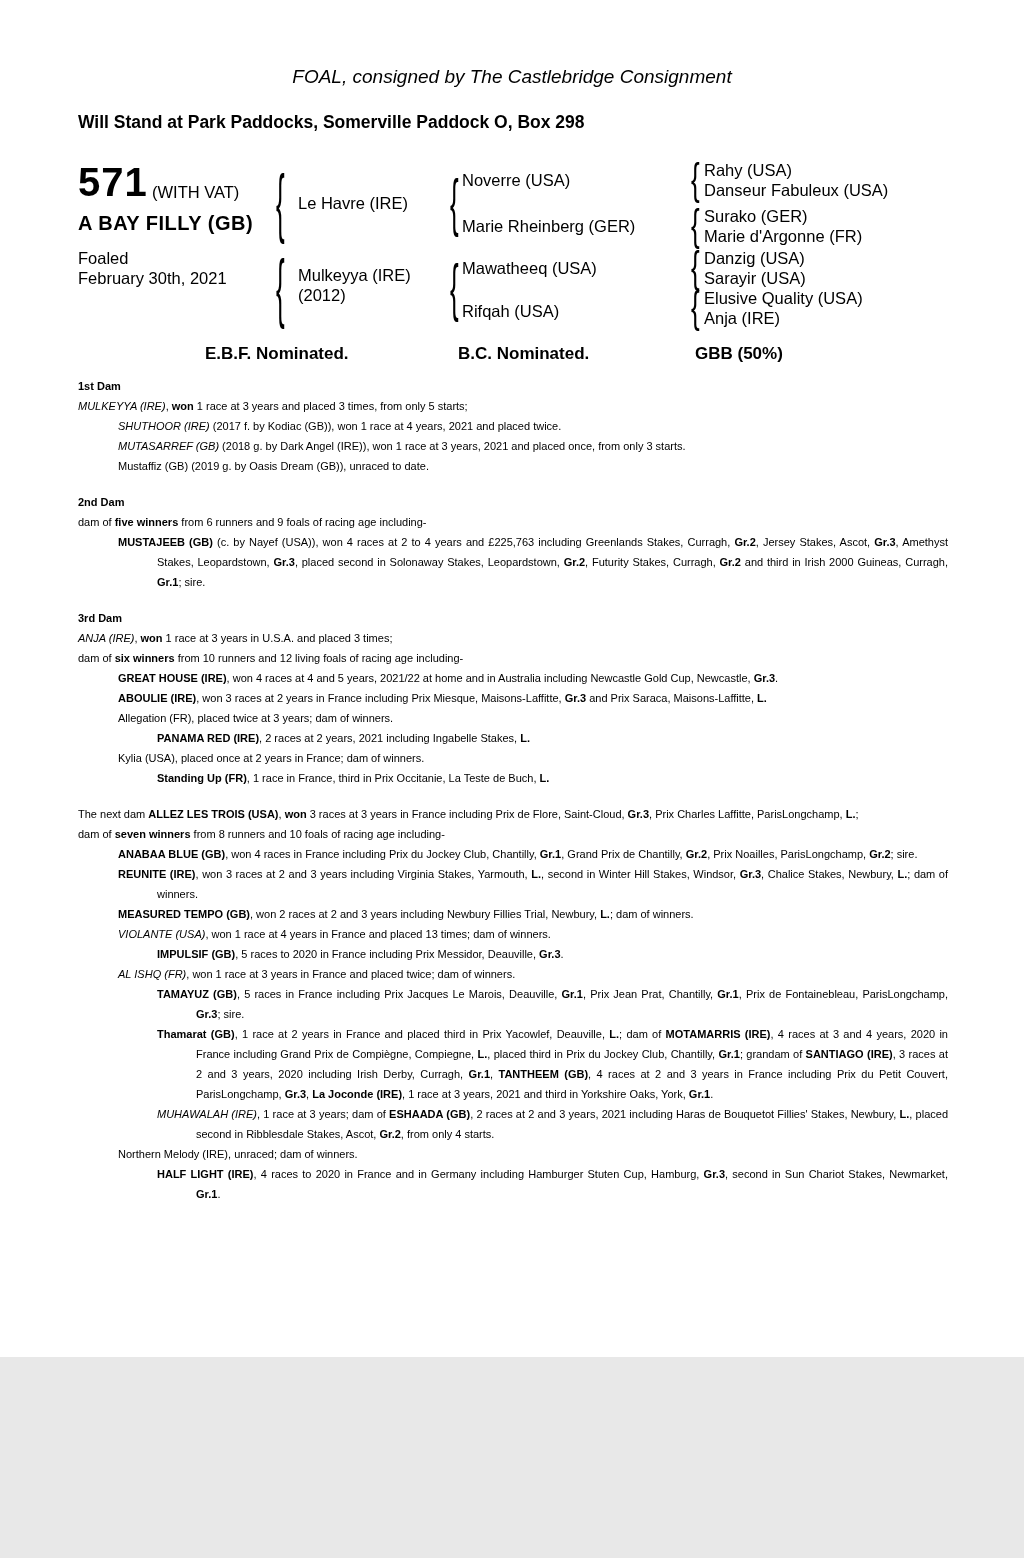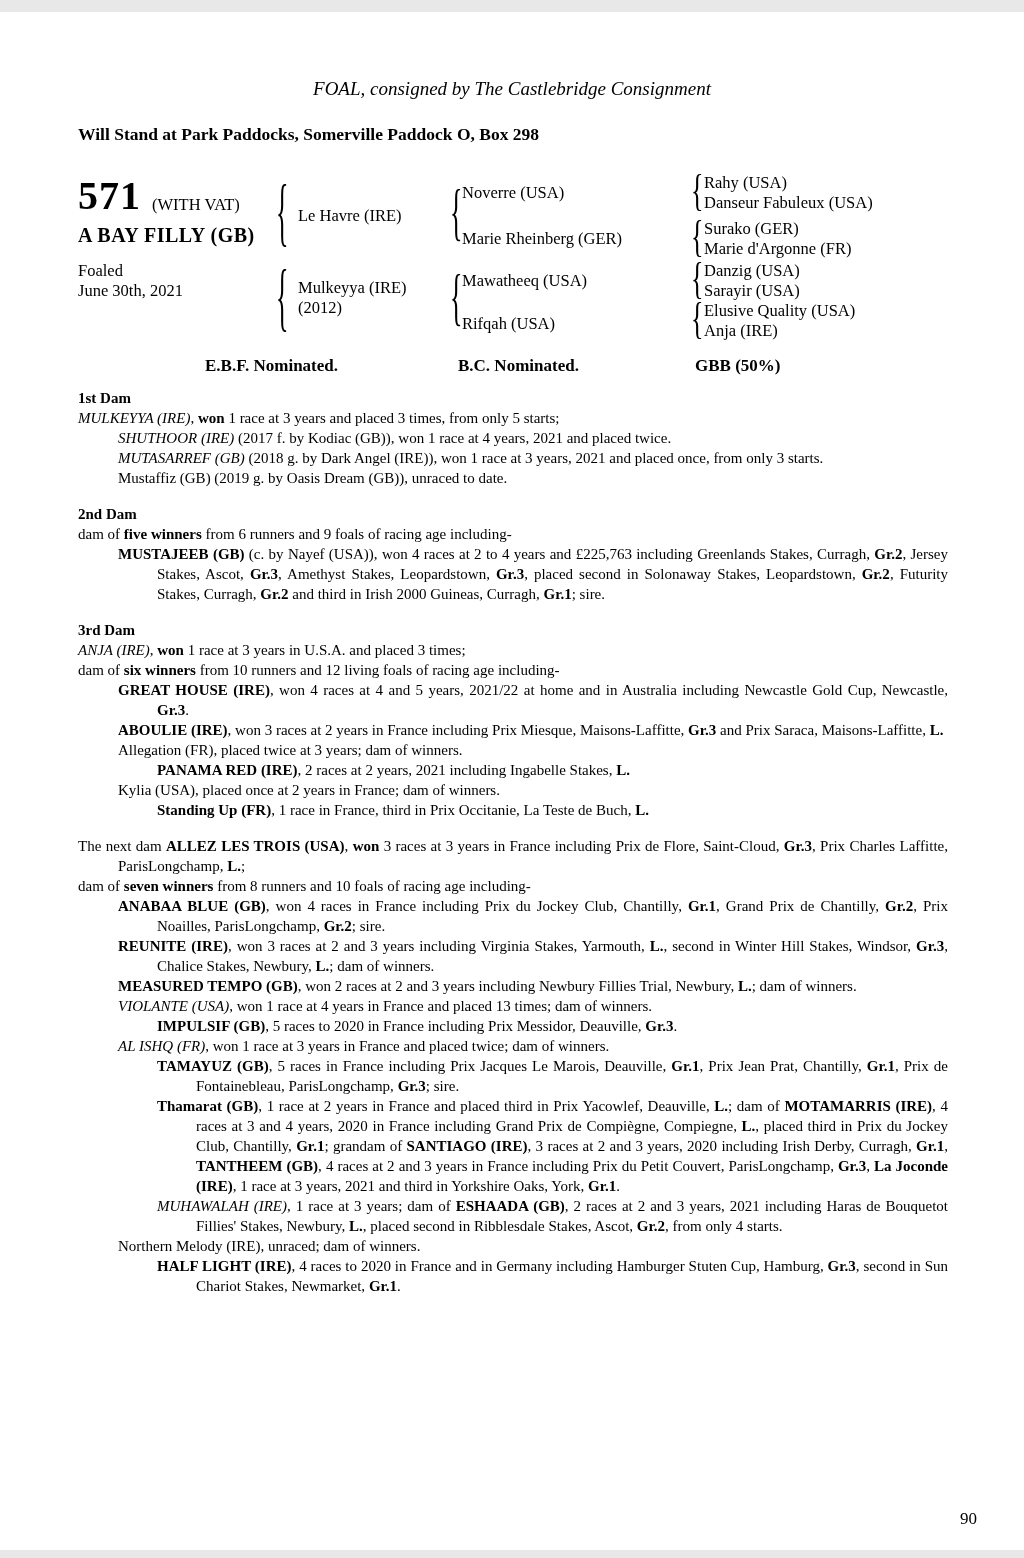--- a/index.html
+++ b/index.html
@@ -1,18 +1,18 @@
 <!DOCTYPE html>
 <html><head>
 <meta charset="utf-8">
 <style>
   html,body{margin:0;padding:0;background:#e8e8e8;}
   .page{
-    position:relative;width:1024px;height:1538px;background:#ffffff;color:#000;
-    font-family:Liberation Serif, serif;overflow:hidden;margin:12px auto;
+    position:relative;width:1024px;height:1357px;background:#ffffff;color:#000;
+    font-family:Liberation Sans, sans-serif;overflow:hidden;margin:0 auto;
   }
   .abs{position:absolute;white-space:nowrap;}
   .title{top:66px;left:0;width:1024px;text-align:center;font-style:italic;font-size:19px;}
   .stand{top:112px;left:78px;font-weight:bold;font-size:17.5px;}
   .lot{top:160px;left:78px;font-size:40px;font-weight:bold;letter-spacing:1px;}
   .vat{top:183px;left:152px;font-size:16.5px;}
   .horse-name{top:212px;left:78px;font-size:20px;font-weight:bold;letter-spacing:.5px;}
   .foaled{top:249px;left:78px;font-size:16.5px;}
   .foaled-date{top:269px;left:78px;font-size:16.5px;}
   .ped{font-size:16.5px;}
@@ -29,21 +29,21 @@
   .b-s1{top:189px;left:276px;transform:scaleY(2.9);}
   .b-s2{top:274px;left:276px;transform:scaleY(2.9);}
   .b-m1{top:189px;left:450px;transform:scaleY(2.4);}
   .b-m2{top:274px;left:450px;transform:scaleY(2.4);}
   .b-g1{top:166px;left:691px;transform:scaleY(1.7);}
   .b-g2{top:212px;left:691px;transform:scaleY(1.7);}
   .b-g3{top:254px;left:691px;transform:scaleY(1.7);}
   .b-g4{top:294px;left:691px;transform:scaleY(1.7);}
   .nom{top:344px;font-weight:bold;font-size:17px;}
   .nom0{left:205px;} .nom1{left:458px;} .nom2{left:695px;}
-  .dams{position:absolute;top:376px;left:78px;width:870px;font-size:15px;line-height:20px;}
+  .dams{position:absolute;top:376px;left:78px;width:870px;font-size:11px;line-height:20px;}
   .section + .section{margin-top:16px;}
   .sec-h{font-weight:bold;}
   .dams p{margin:0;text-align:justify;}
   .dams p.ind0{padding-left:40px;text-indent:-40px;}
   .dams p.ind1{padding-left:79px;text-indent:-39px;}
   .dams p.ind2{padding-left:118px;text-indent:-39px;}
   .rb{font-weight:bold;}
   .ri{font-style:italic;}
   .pagenum{top:1497px;left:960px;font-size:17px;}
 </style>
@@ -53,21 +53,21 @@
 <div class="page">
 
   <div class="abs title">FOAL, consigned by The Castlebridge Consignment</div>
   <div class="abs stand">Will Stand at Park Paddocks, Somerville Paddock O, Box 298</div>
 
   <div>
     <span class="abs lot">571</span>
     <span class="abs vat">(WITH VAT)</span>
     <span class="abs horse-name">A BAY FILLY (GB)</span>
     <span class="abs foaled">Foaled</span>
-    <span class="abs foaled-date">June 30th, 2021</span>
+    <span class="abs foaled-date">February 30th, 2021</span>
 
     <span class="abs brace b-s1">{</span>
     <span class="abs brace b-s2">{</span>
     <span class="abs brace b-m1">{</span>
     <span class="abs brace b-m2">{</span>
     <span class="abs brace b-g1">{</span>
     <span class="abs brace b-g2">{</span>
     <span class="abs brace b-g3">{</span>
     <span class="abs brace b-g4">{</span>
 

